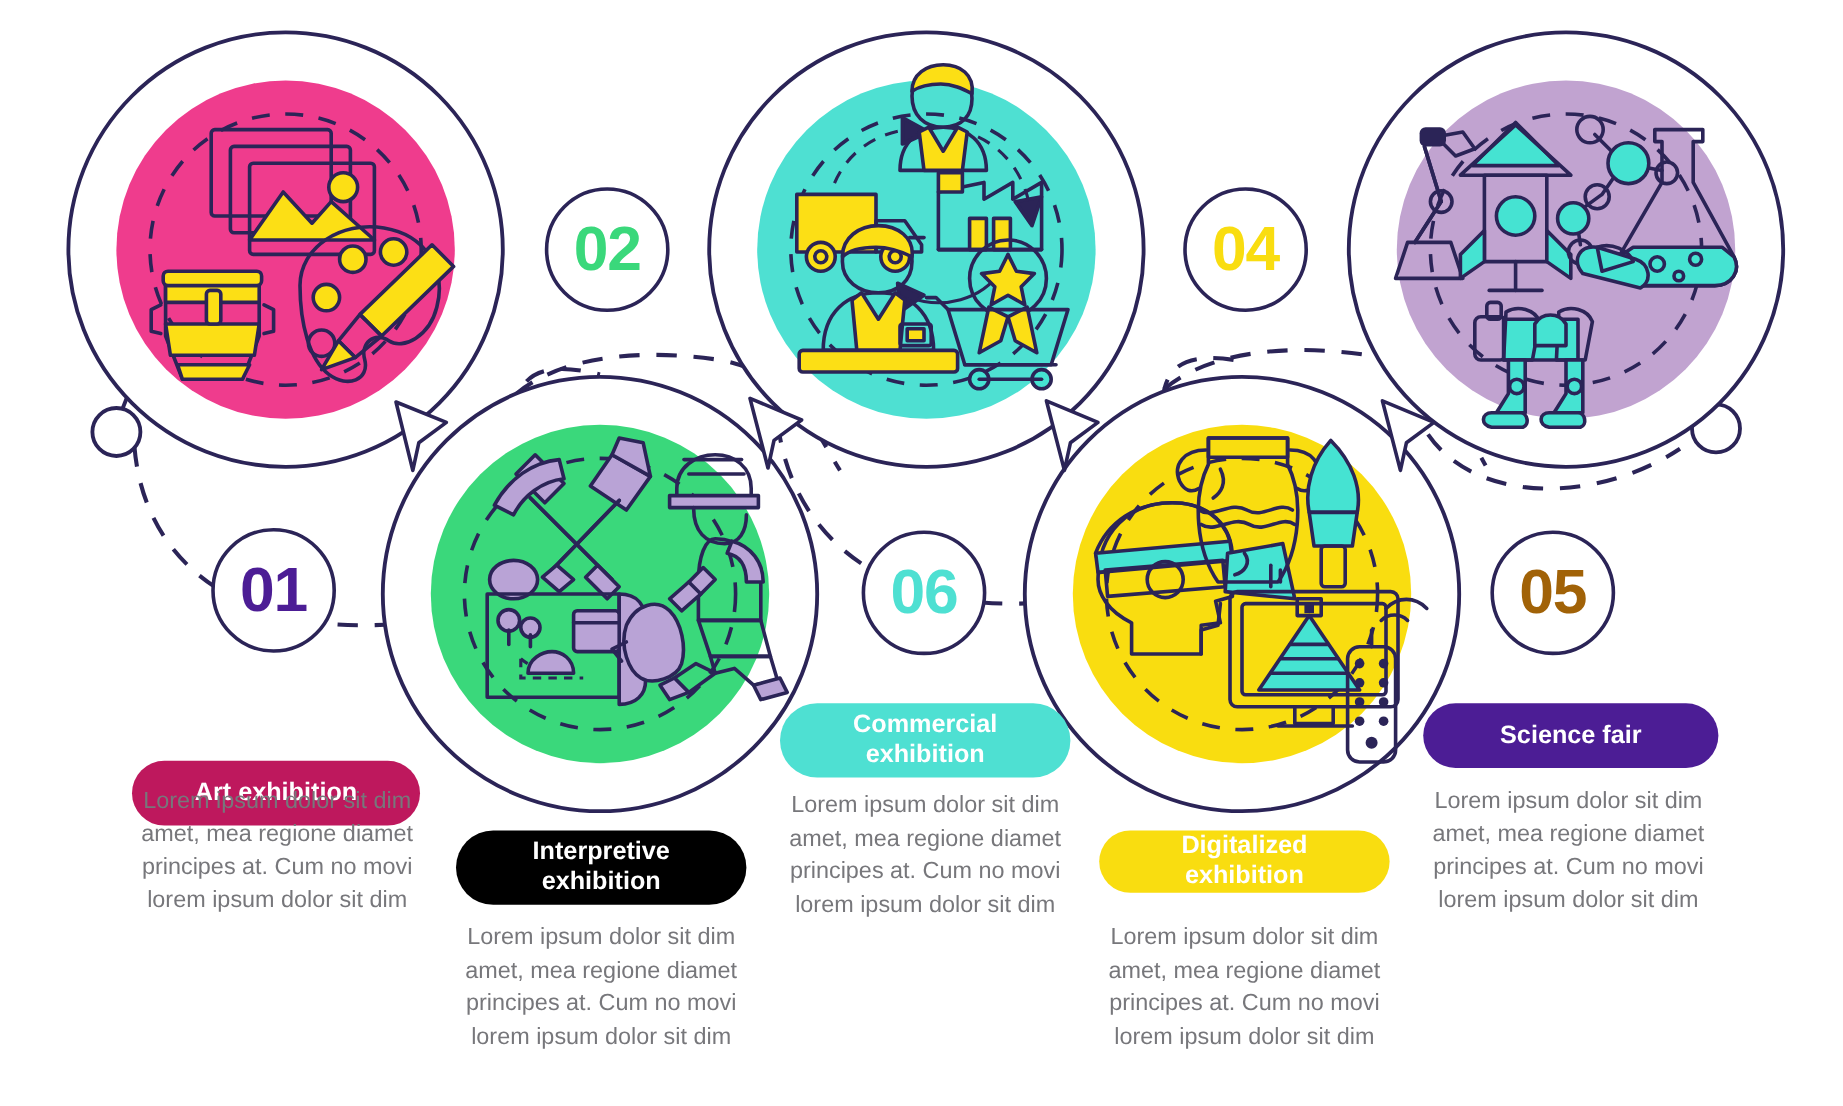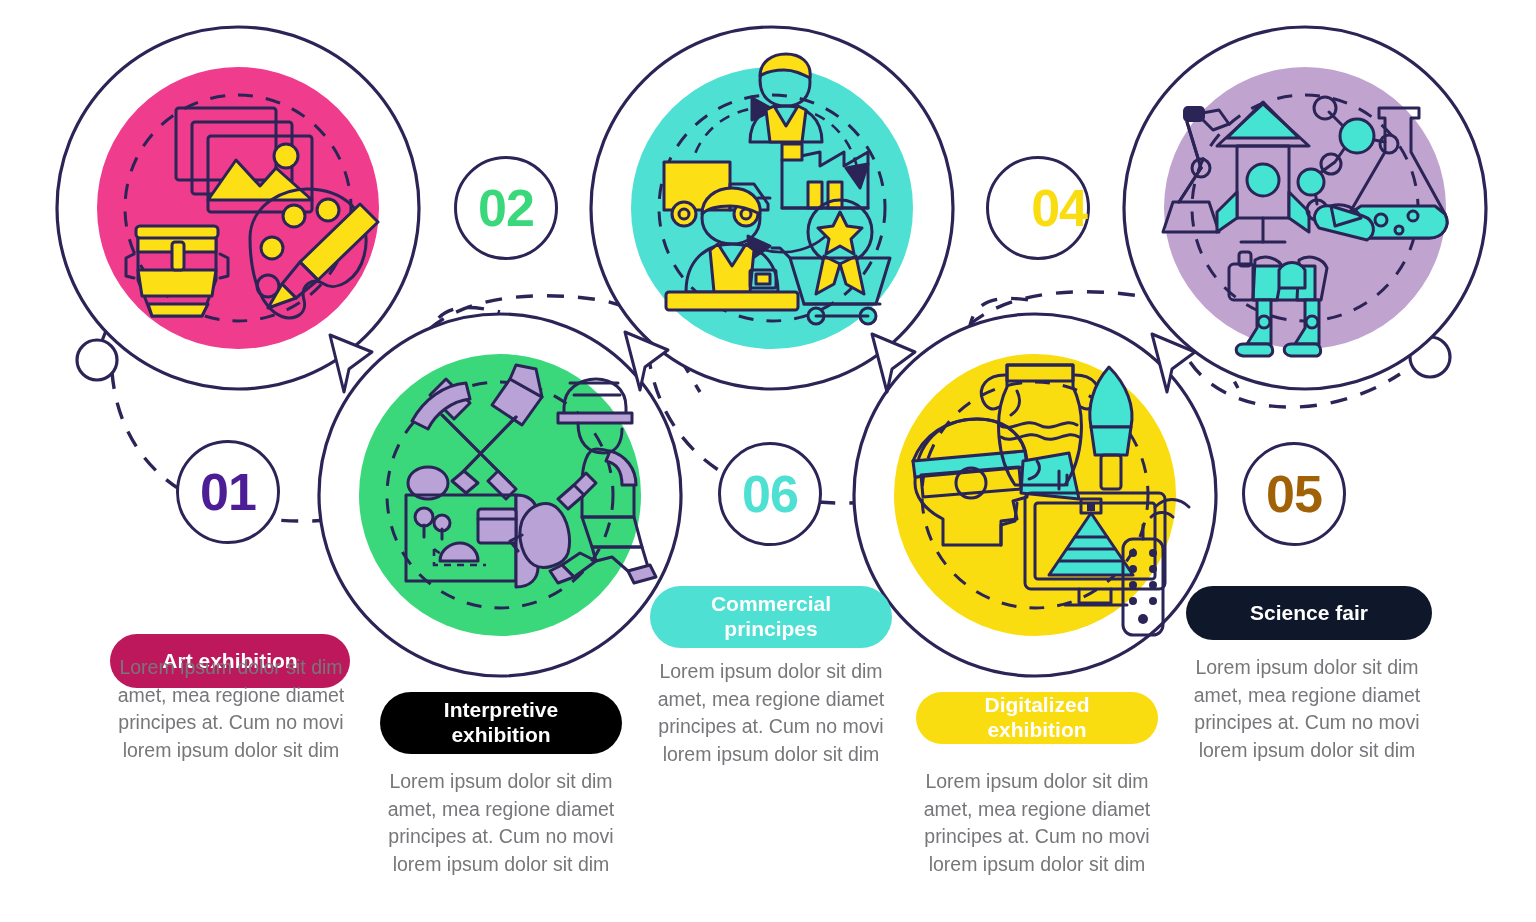--- a/index.html
+++ b/index.html
@@ -456,39 +456,39 @@
         <span>Interpretive exhibition</span>
       </div>
       <div class="body-text" style="left:378px;top:768px;">Lorem ipsum dolor sit dim amet, mea regione diamet principes at. Cum no movi lorem ipsum dolor sit dim</div>
     </div>
 
     <div class="block">
       <div class="num-badge" style="left:718px;top:442px;">
         <span style="color:#4ee0d2;">06</span>
       </div>
       <div class="pill" style="left:650px;top:586px;width:242px;height:62px;background:#4ee0d2;">
-        <span>Commercial principes</span>
+        <span>Commercial exhibition</span>
       </div>
       <div class="body-text" style="left:648px;top:658px;">Lorem ipsum dolor sit dim amet, mea regione diamet principes at. Cum no movi lorem ipsum dolor sit dim</div>
     </div>
 
     <div class="block">
-      <div class="num-badge" style="left:986px;top:156px;justify-content:flex-end;">
+      <div class="num-badge" style="left:986px;top:156px;">
         <span style="color:#f9dd10;">04</span>
       </div>
       <div class="pill" style="left:916px;top:692px;width:242px;height:52px;background:#f9dd10;">
         <span>Digitalized exhibition</span>
       </div>
       <div class="body-text" style="left:914px;top:768px;">Lorem ipsum dolor sit dim amet, mea regione diamet principes at. Cum no movi lorem ipsum dolor sit dim</div>
     </div>
 
     <div class="block">
       <div class="num-badge" style="left:1242px;top:442px;">
         <span style="color:#a16207;">05</span>
       </div>
-      <div class="pill" style="left:1186px;top:586px;width:246px;height:54px;background:#0f172a;">
+      <div class="pill" style="left:1186px;top:586px;width:246px;height:54px;background:#4c1d95;">
         <span>Science fair</span>
       </div>
       <div class="body-text" style="left:1184px;top:654px;">Lorem ipsum dolor sit dim amet, mea regione diamet principes at. Cum no movi lorem ipsum dolor sit dim</div>
     </div>
 
   </div>
 </div>
 
 </body></html>

